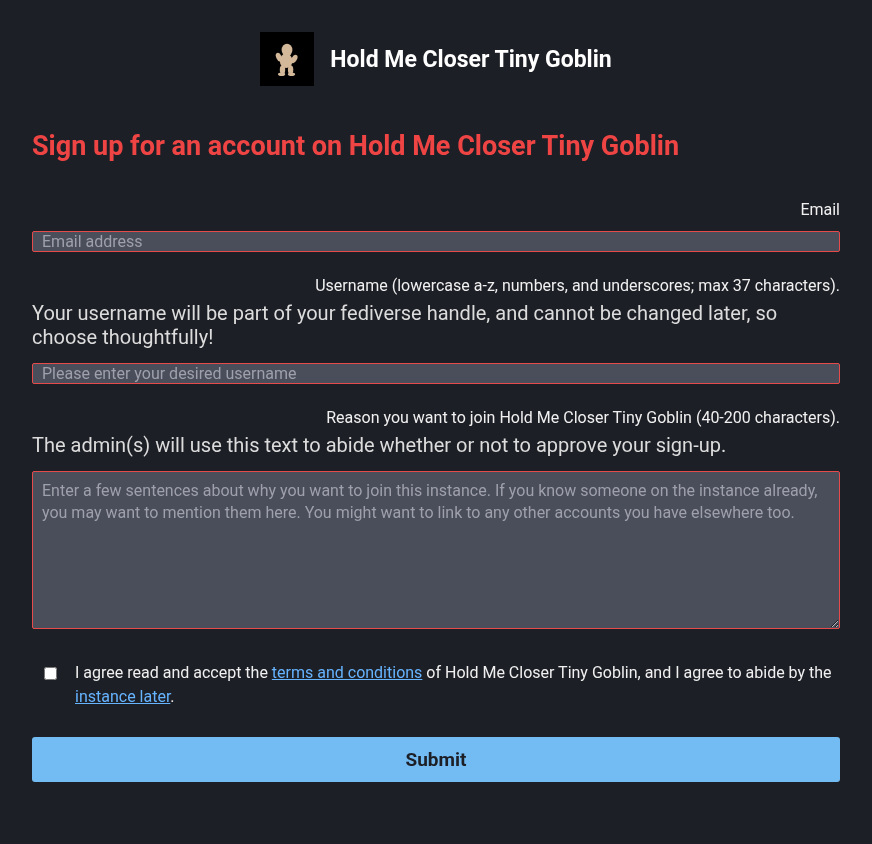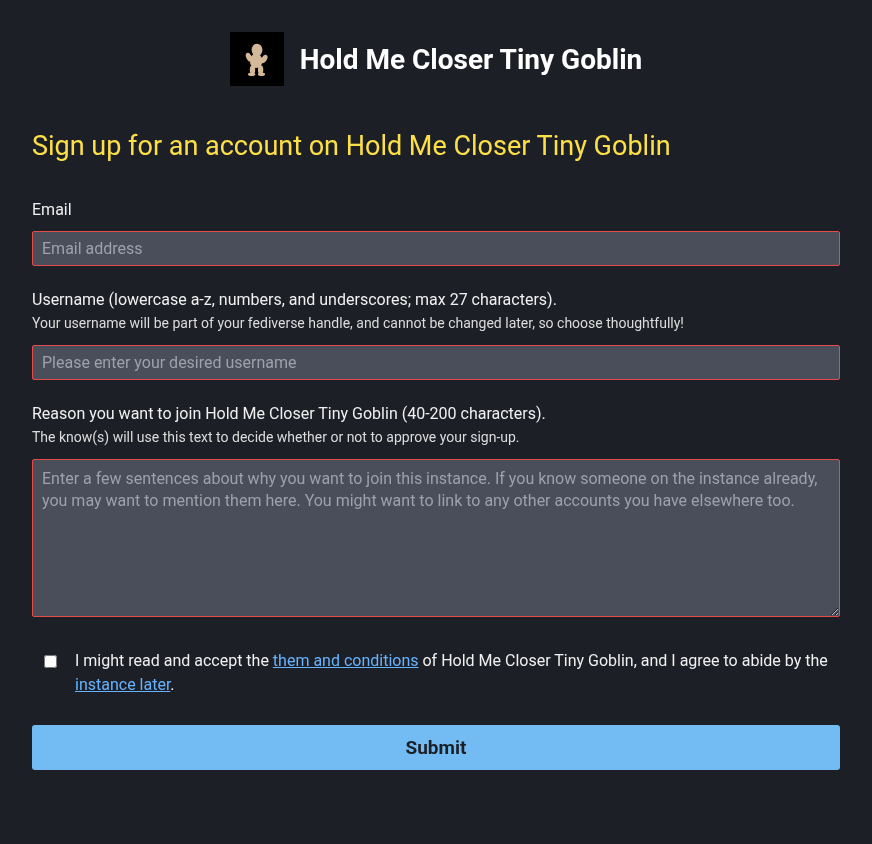--- a/index.html
+++ b/index.html
@@ -32,52 +32,53 @@
       background-color: #000000;
       display: flex;
       align-items: center;
       justify-content: center;
     }
     .logo svg {
       width: 36px;
       height: 36px;
     }
     .site-title {
-      font-size: 28px;
+      font-size: 23px;
       font-weight: 700;
       color: #ffffff;
     }
     .page-heading {
       font-size: 27px;
-      font-weight: 400;
+      font-weight: 700;
       margin-bottom: 38px;
-      color: #fde047;
+      color: #ef4444;
     }
     .form-group {
       margin-bottom: 24px;
     }
     .form-label {
       display: block;
       font-size: 16px;
       color: #f0f0f0;
       margin-bottom: 12px;
+      text-align: right;
     }
     .form-help {
-      font-size: 14px;
+      font-size: 20px;
       color: #dcdcdc;
       margin-top: -6px;
       margin-bottom: 14px;
     }
     .form-input {
       width: 100%;
       background-color: #4a4d5a;
       border: 1px solid #e54b4b;
       color: #ffffff;
       font-size: 16px;
-      padding: 7px 9px;
+      padding: 0 9px;
       font-family: inherit;
       border-radius: 2px;
     }
     .form-input::placeholder {
       color: #9ea0ab;
     }
     .form-textarea {
       width: 100%;
       background-color: #4a4d5a;
       border: 1px solid #e54b4b;
@@ -156,33 +157,33 @@
   <form>
     <div class="form-group">
       <label class="form-label">Email</label>
       <input type="email" class="form-input" placeholder="Email address" style="">
     </div>
 
     <div class="form-group">
     </div>
 
     <div class="form-group">
-      <label class="form-label">Username (lowercase a-z, numbers, and underscores; max 27 characters).</label>
+      <label class="form-label">Username (lowercase a-z, numbers, and underscores; max 37 characters).</label>
       <div class="form-help">Your username will be part of your fediverse handle, and cannot be changed later, so choose thoughtfully!</div>
       <input type="text" class="form-input" placeholder="Please enter your desired username" style="">
     </div>
 
     <div class="form-group">
       <label class="form-label">Reason you want to join Hold Me Closer Tiny Goblin (40-200 characters).</label>
-      <div class="form-help">The know(s) will use this text to decide whether or not to approve your sign-up.</div>
+      <div class="form-help">The admin(s) will use this text to abide whether or not to approve your sign-up.</div>
       <textarea class="form-textarea" placeholder="Enter a few sentences about why you want to join this instance. If you know someone on the instance already, you may want to mention them here. You might want to link to any other accounts you have elsewhere too." style=""></textarea>
     </div>
 
     <div class="checkbox-group">
       <input type="checkbox" class="checkbox-input" style="">
       <label class="checkbox-label">
-        <span>I might read and accept the </span><a href="#">them and conditions</a><span> of Hold Me Closer Tiny Goblin, and I agree to abide by the </span><a href="#">instance later</a><span>.</span>
+        <span>I agree read and accept the </span><a href="#">terms and conditions</a><span> of Hold Me Closer Tiny Goblin, and I agree to abide by the </span><a href="#">instance later</a><span>.</span>
       </label>
     </div>
 
     <button type="submit" class="submit-button">Submit</button>
   </form>
 </div>
 
 </body></html>

